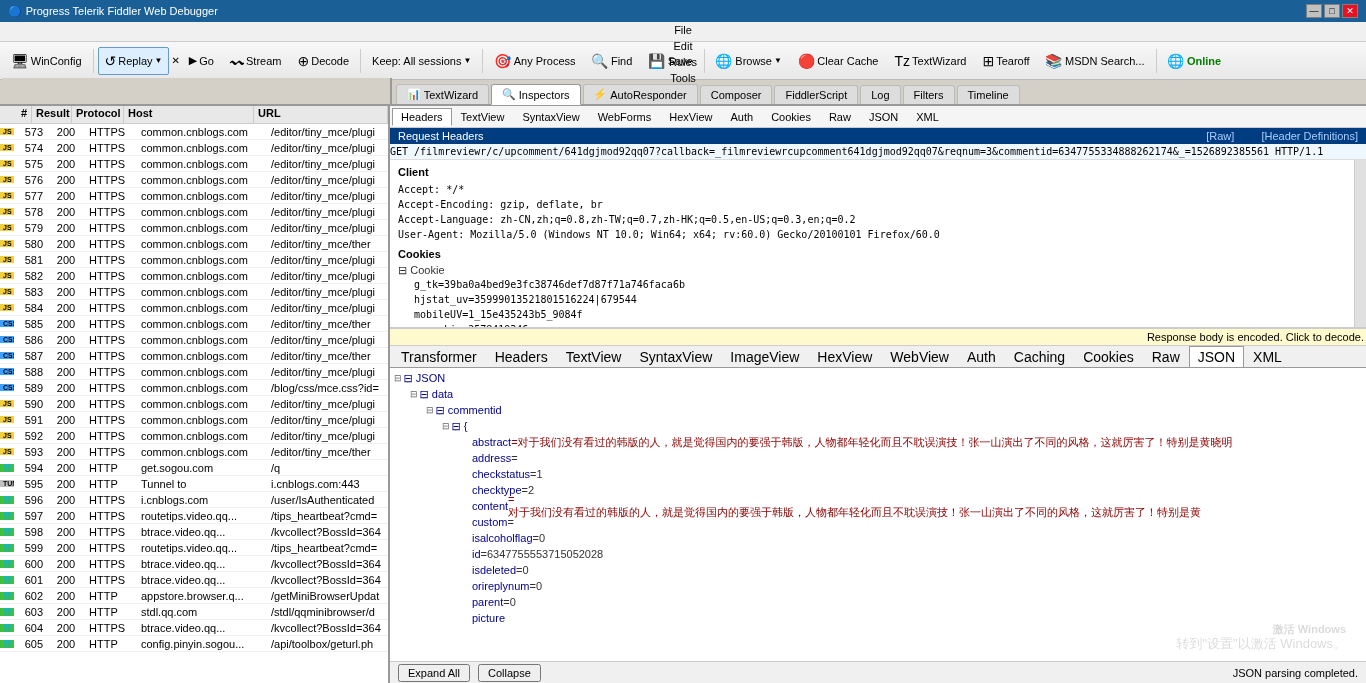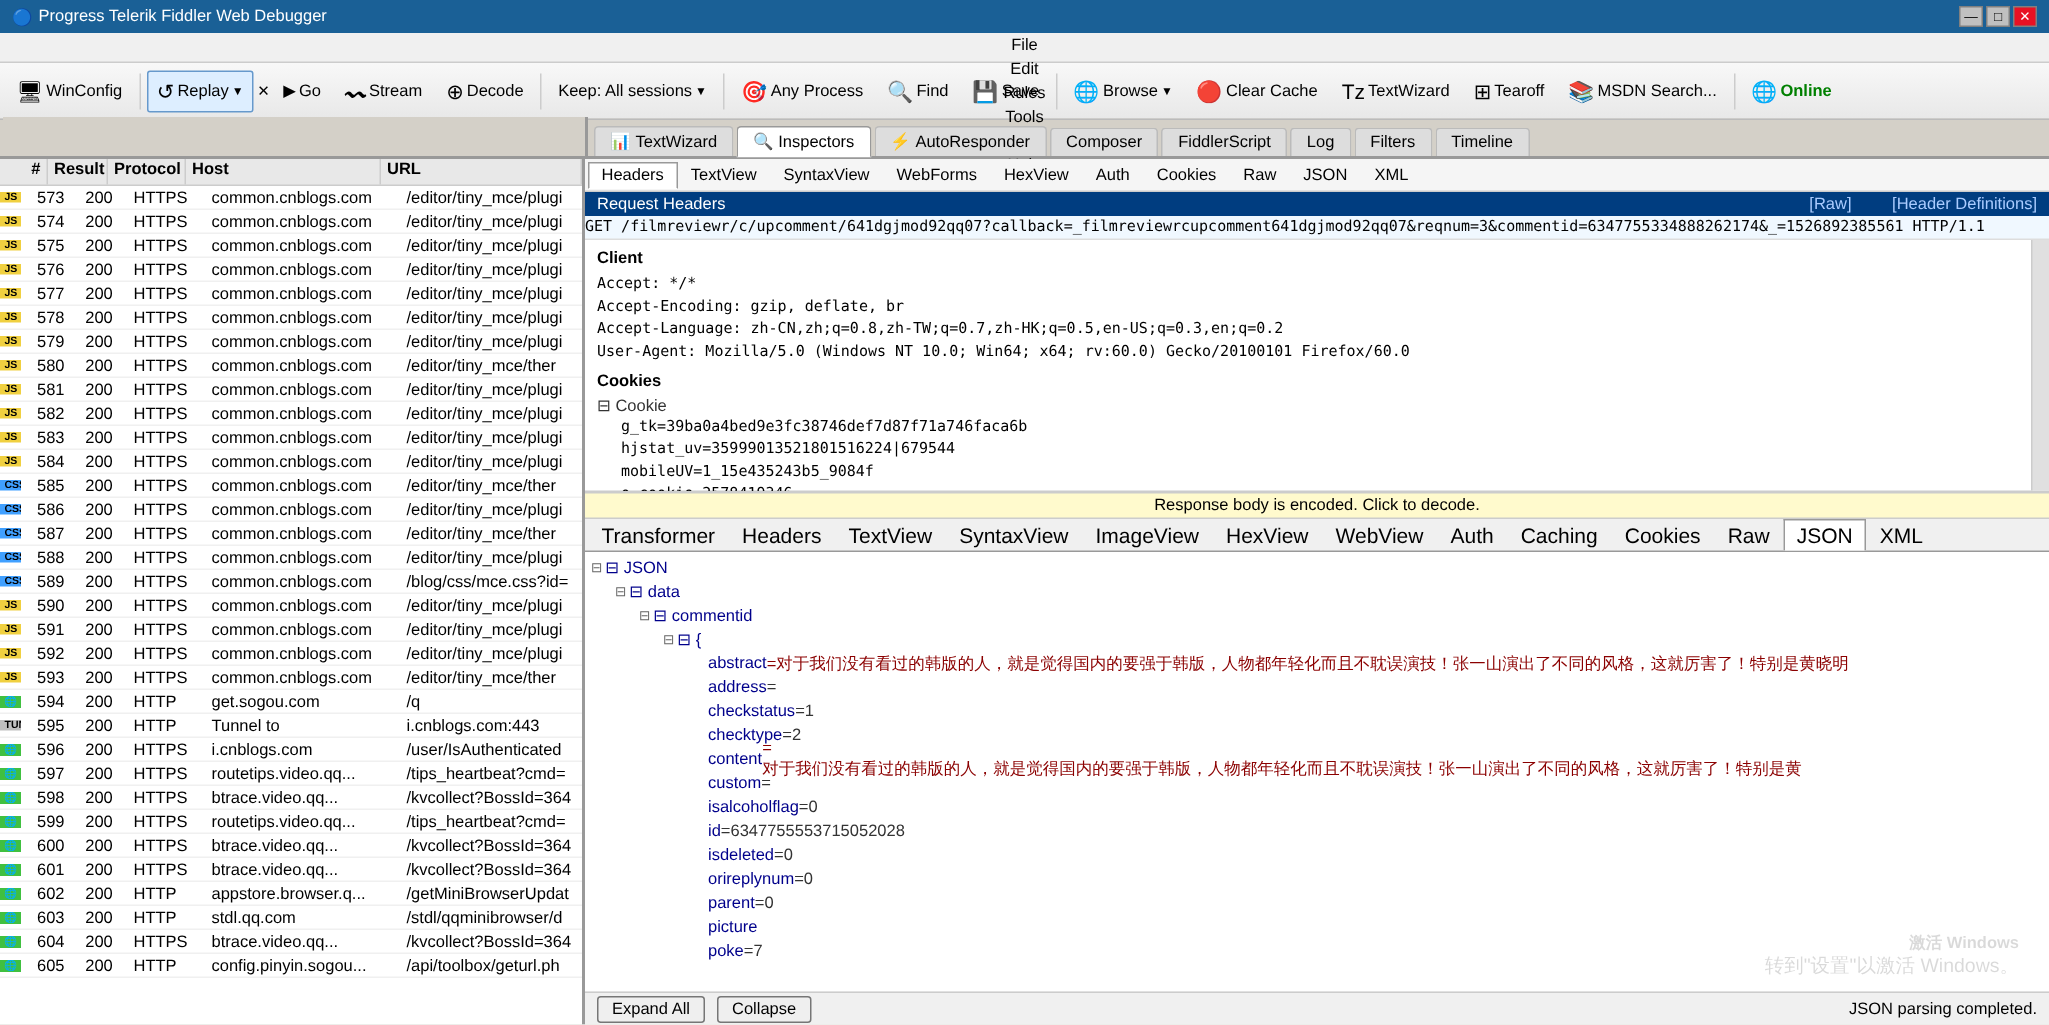--- a/index.html
+++ b/index.html
@@ -207,21 +207,21 @@
     }
     .cookies-section { margin-top: 4px; }
     .cookie-expand { color: #333; cursor: pointer; }
     .cookie-item { padding-left: 24px; font-family: Consolas, monospace; font-size: 10px; line-height: 15px; }
 
     
     .response-encoded-bar {
       background: #fffacd;
       border-top: 1px solid #ccc;
       border-bottom: 1px solid #ccc;
-      text-align: center;
+      text-align: right;
       padding: 2px;
       font-size: 11px;
       cursor: pointer;
     }
 
     
     .bottom-panel {
       flex: 1;
       display: flex;
       flex-direction: column;
@@ -861,26 +861,20 @@
     <span class="expand" style="width:12px;display:inline-block;"></span>
     <span class="key">parent</span>
     <span class="value ">=0</span>
   </div>
           <div class="tree-row">
     <span class="indent" style="width:64px; display:inline-block;"></span>
     <span class="expand" style="width:12px;display:inline-block;"></span>
     <span class="key">picture</span>
     <span class="value "></span>
   </div>
-          <div class="tree-row">
-    <span class="indent" style="width:64px; display:inline-block;"></span>
-    <span class="expand" style="width:12px;display:inline-block;"></span>
-    <span class="key">poke</span>
-    <span class="value ">=7</span>
-  </div>
         </div>
 
       <div style="height:22px; background:#f0f0f0; border-top:1px solid #ccc; display:flex; align-items:center; justify-content:space-between; padding:0 8px;">
         <div style="display:flex; gap:8px;">
           <button style="padding:1px 8px; font-size:11px; cursor:pointer;">Expand All</button>
           <button style="padding:1px 8px; font-size:11px; cursor:pointer;">Collapse</button>
         </div>
         <span>JSON parsing completed.</span>
       </div>
     </div>

